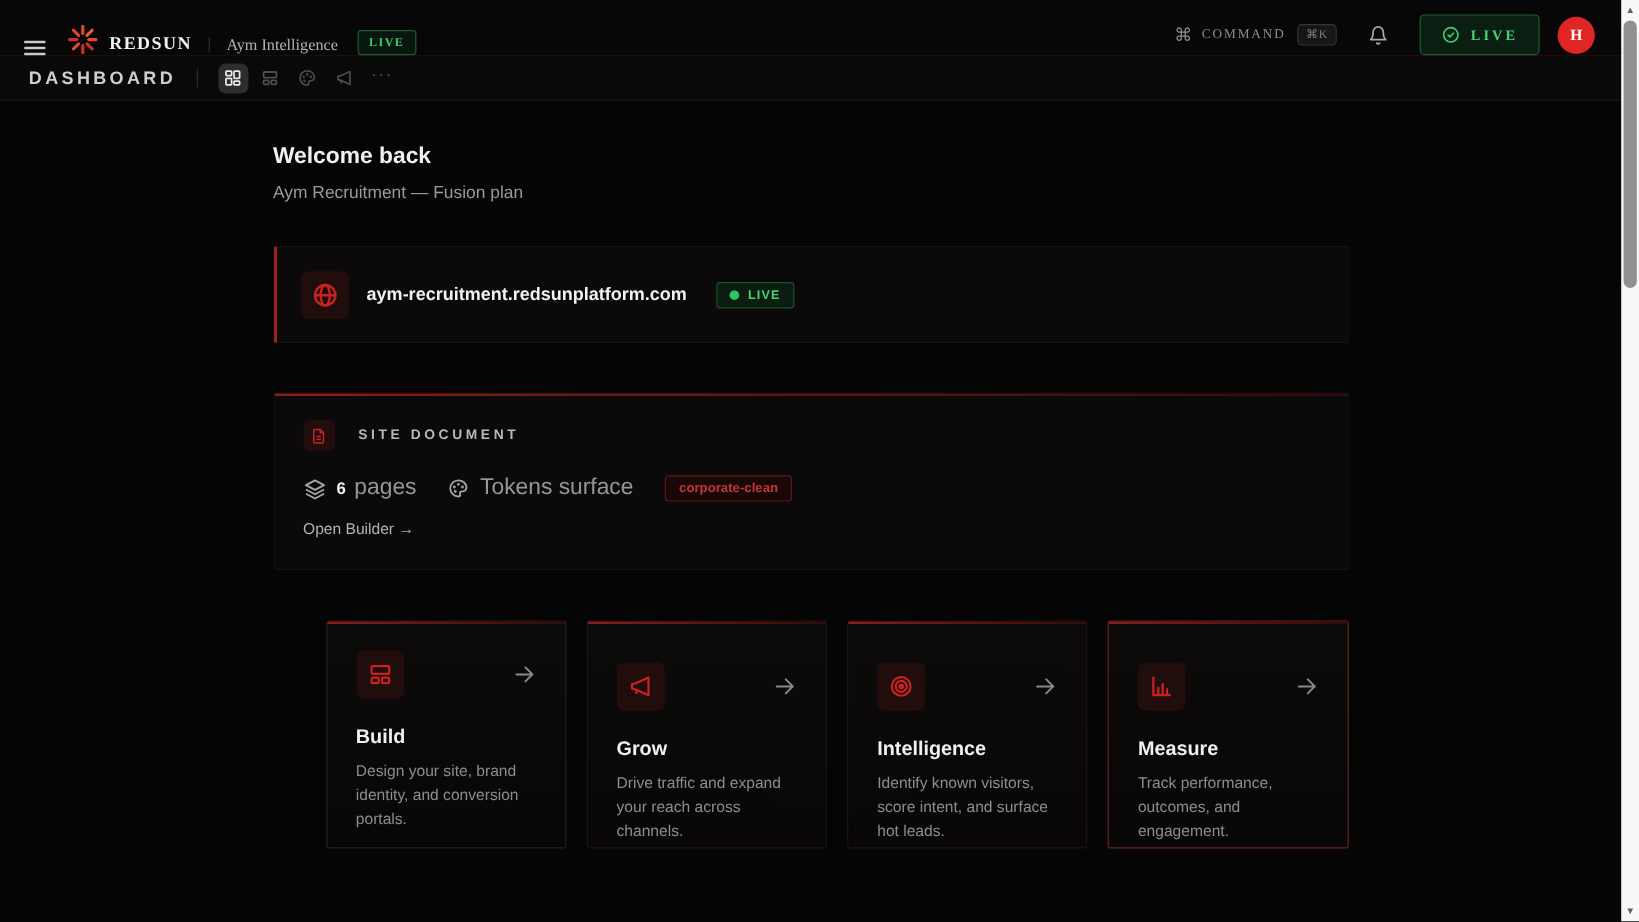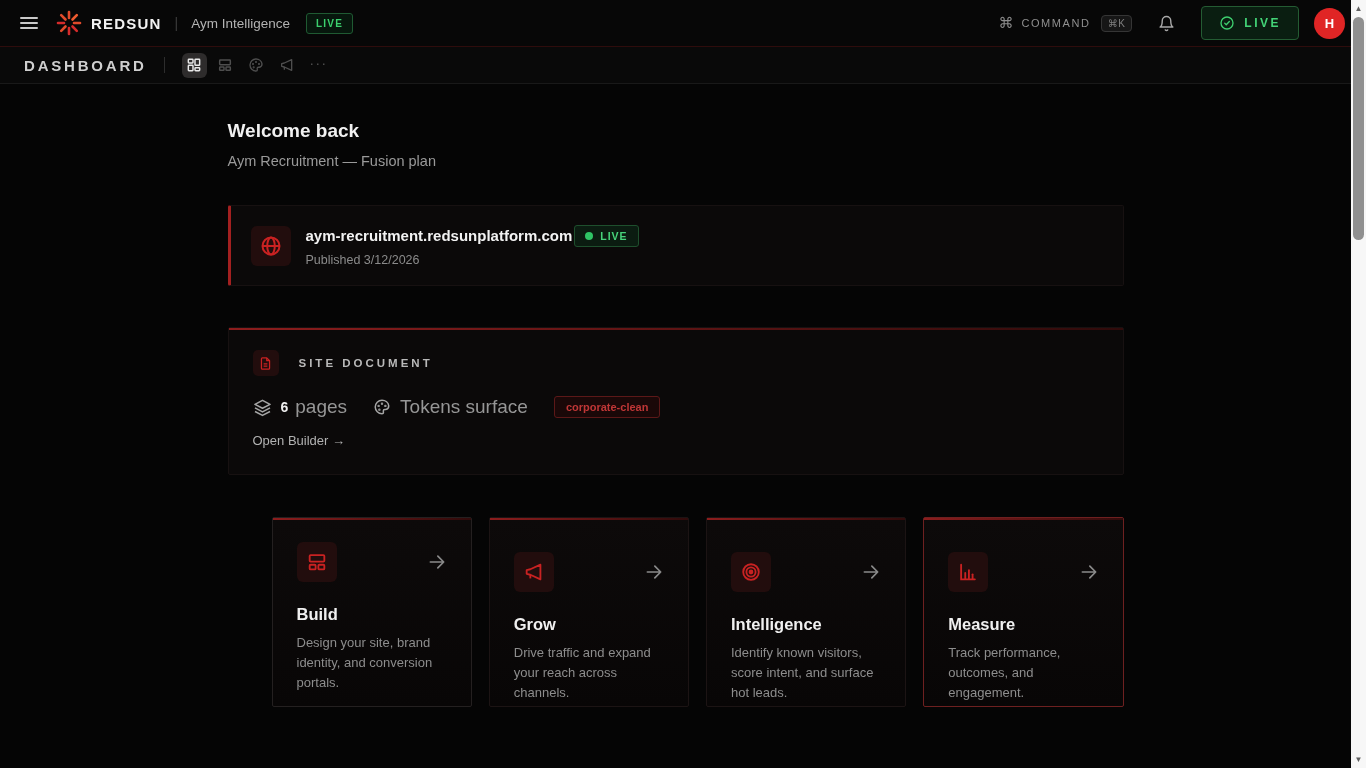--- a/index.html
+++ b/index.html
@@ -3,21 +3,21 @@
 <meta charset="utf-8">
 <style>
   * { margin:0; padding:0; box-sizing:border-box; }
   html,body { width:1366px; height:768px; overflow:hidden; background:#050505;
               font-family:"Liberation Sans","DejaVu Sans",sans-serif; }
   .viewport { position:relative; width:1366px; height:768px; }
   .app { position:absolute; left:0; top:0; width:1351px; height:768px; }
 
   
   .topbar { height:47px; background:#070707; border-bottom:1px solid #2e0c0c;
-            display:flex; align-items:center; padding:0 6px 0 20px; }
+            display:flex; align-items:flex-end; padding:0 22px 0 20px;font-family:Liberation Serif, serif; }
   .hamburger { width:18px; height:12px; display:flex; flex-direction:column;
                justify-content:space-between; cursor:pointer; margin-right:18px; }
   .hamburger span { height:2px; background:#c9c9c9; border-radius:1px; }
   .logo { width:26px; height:26px; margin-right:9px; }
   .brand { color:#f2f2f2; font-weight:800; font-size:15px; letter-spacing:1.2px; }
   .tb-divider { color:#3c3c3c; margin:0 13px; font-size:14px; }
   .workspace { color:#b3b3b3; font-size:13.5px; }
   .live-chip { margin-left:16px; border:1px solid #1f5a32; background:#07170d;
                color:#3bd06e; font-size:10px; font-weight:700; letter-spacing:1.2px;
                padding:4px 9px; border-radius:3px; }
@@ -52,21 +52,21 @@
 
   .tile { background:#220d0d; border-radius:6px; color:#c92222;
           display:flex; align-items:center; justify-content:center; }
   .tile-40 { width:40px; height:40px; }
   .tile-26 { width:26px; height:26px; border-radius:5px; }
 
   .domain-card { margin-top:36px; height:81px; background:#0b0909;
                  border:1px solid #171111; border-left:3px solid #a32020;
                  border-radius:2px; display:flex; align-items:center;
                  padding:0 20px; gap:15px; }
-  .domain-line { display:flex; align-items:center; gap:2px; }
+  .domain-line { display:flex; align-items:center; gap:25px; }
   .domain-name { color:#f2f2f2; font-size:15px; font-weight:700; }
   .live-pill { display:flex; align-items:center; gap:7px; background:#0b1c11;
                border:1px solid #1e4f2d; border-radius:3px; padding:4px 10px; }
   .live-dot { width:8px; height:8px; border-radius:50%; background:#2fc465; }
   .live-pill-label { color:#47d37a; font-size:10.5px; font-weight:700; letter-spacing:1px; }
   .published { color:#8b8b8b; font-size:12.5px; margin-top:6px; }
 
   .doc-card { position:relative; margin-top:41px; background:#0b0909;
               border:1px solid #171111; border-radius:2px; padding:22px 24px 26px; }
   .accent-top { position:absolute; left:0; top:0; right:0; height:2px;
@@ -208,21 +208,20 @@
           </svg>
         </div>
         <div>
           <div class="domain-line">
             <span class="domain-name">aym-recruitment.redsunplatform.com</span>
             <span class="live-pill">
               <span class="live-dot"></span>
               <span class="live-pill-label">LIVE</span>
             </span>
           </div>
-          <div class="published">Published 3/12/2026</div>
         </div>
       </div>
 
       <div class="doc-card">
         <div class="accent-top"></div>
         <div class="doc-head">
           <div class="tile tile-26">
             <svg width="15" height="15" viewBox="0 0 24 24" fill="none" stroke="currentColor" stroke-width="2" stroke-linejoin="round">
               <path d="M14 3H7a1.5 1.5 0 0 0-1.5 1.5v15A1.5 1.5 0 0 0 7 21h10a1.5 1.5 0 0 0 1.5-1.5V7.5L14 3z"></path>
               <path d="M14 3v4.5h4.5"></path>

